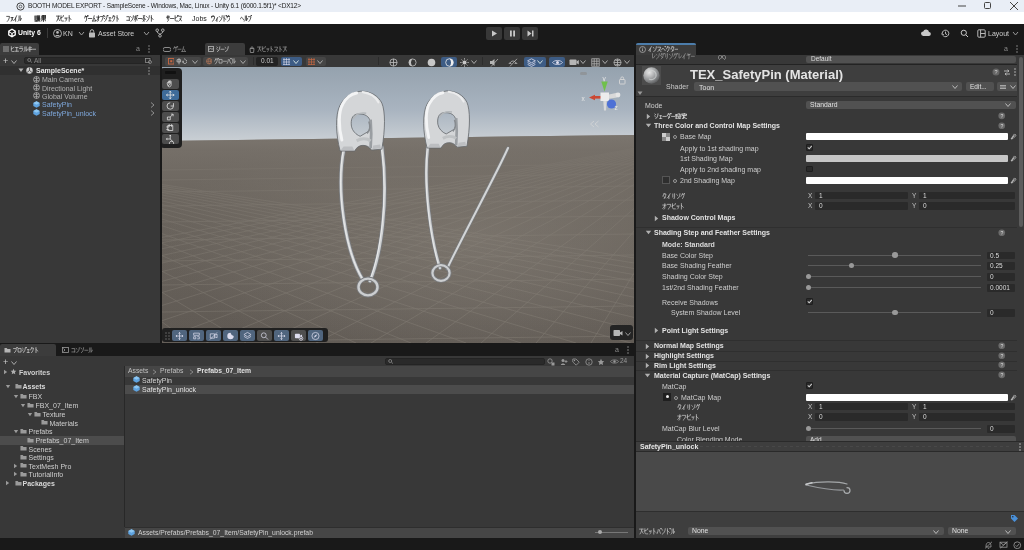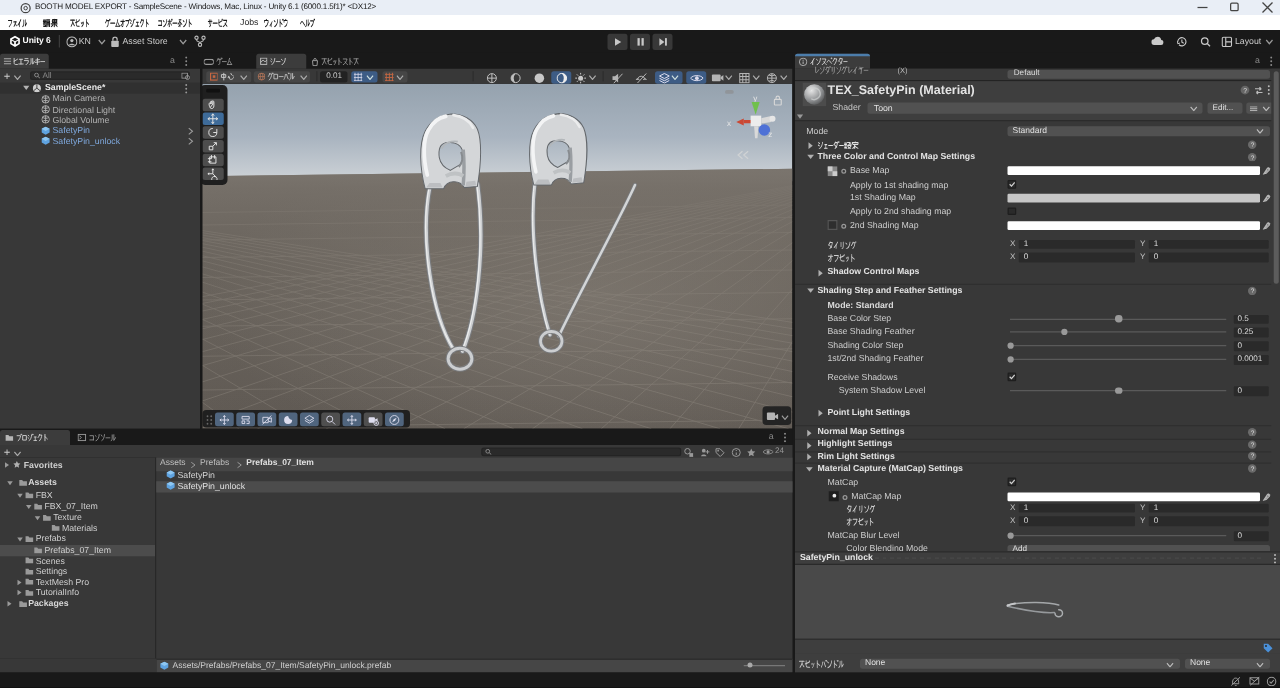--- a/index.html
+++ b/index.html
@@ -1067,21 +1067,21 @@
         <radialGradient id="sphg" cx="0.35" cy="0.3" r="0.9">
           <stop offset="0" stop-color="#e8e8e8"></stop>
           <stop offset="0.55" stop-color="#909294"></stop>
           <stop offset="1" stop-color="#3a3b3c"></stop>
         </radialGradient>
       </defs>
 <rect width="19" height="19" fill="#4c4c4c"></rect>
       <circle cx="9.5" cy="9.5" r="8.2" fill="url(#sphg)"></circle>
 <path d="M5,7 C8,3 13,4 14,8 C15,12 10,15 7,13" fill="none" stroke="#cfd1d2" stroke-width="1.2" opacity="0.7"></path>
     </svg>
-<div class="t" style="left:662px;top:68px;font-size:10px;color:#e4e4e4;font-weight:700;">TEX_SafetyPin (Material)</div>
+<div class="t" style="left:690px;top:68px;font-size:13px;color:#e4e4e4;font-weight:700;">TEX_SafetyPin (Material)</div>
 <svg class="abs" style="left:992px;top:68px" width="8" height="8" viewBox="0 0 8 8">
       <circle cx="4" cy="4" r="3.5" fill="#666"></circle>
       <text x="2.6" y="6" font-size="5.5" fill="#ddd" font-family="Liberation Sans">?</text>
     </svg>
 <svg class="abs" style="left:1003px;top:68.5px" width="8" height="7" viewBox="0 0 8 7">
       <g stroke="#bbb" stroke-width="0.9" fill="none">
         <path d="M1,2 H6 M6,2 L4.5,0.8 M6,2 L4.5,3.2 M7,5 H2 M2,5 L3.5,3.8 M2,5 L3.5,6.2"></path>
       </g>
     </svg>
 <svg class="abs" style="left:1014px;top:68px" width="2" height="8" viewBox="0 0 2 8">

